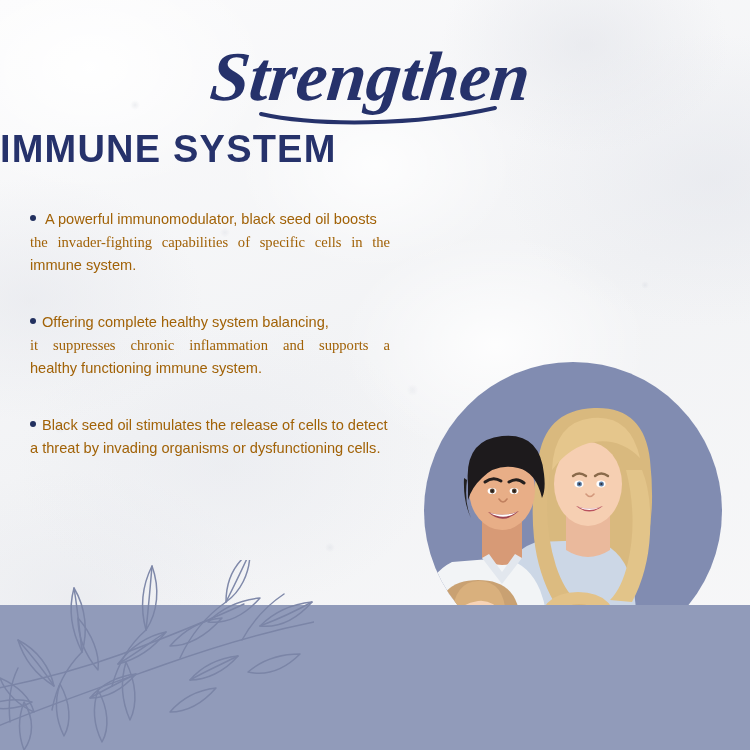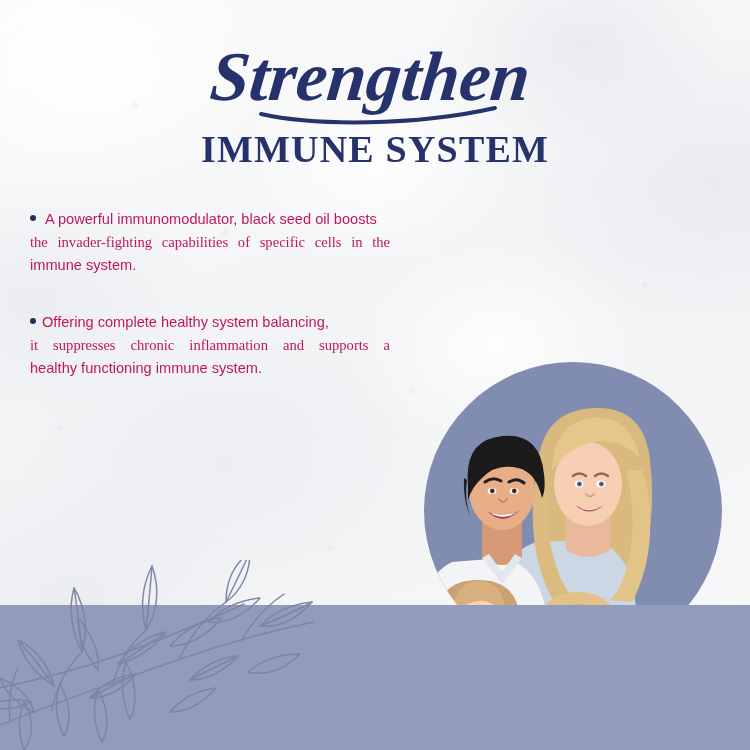--- a/index.html
+++ b/index.html
@@ -64,38 +64,38 @@
     top: 34px;
     left: 0; right: 0;
     height: 96px;
   }
   .script-title svg { display: block; margin: 0 auto; }
 
   .sub-title {
     position: absolute;
     top: 130px;
     left: 0; right: 0;
-    text-align: center;
-    font-family: Liberation Serif, serif;
+    text-align: left;
+    font-family: Liberation Sans, sans-serif;
     font-weight: 700;
     font-size: 38px;
     letter-spacing: 1.2px;
     color: #26326b;
     line-height: 1;
   }
 
   
   .copy {
     position: absolute;
     top: 208px;
     left: 30px;
     width: 360px;
   }
   .para {
-    color: #be185d;
+    color: #a16207;
     font-size: 14.6px;
     line-height: 23px;
     margin: 0 0 34px 0;
   }
   .para .ln { display: block; }
   .para .ln.jline {
     text-align: justify;
     text-align-last: justify;
     font-family: Liberation Serif, serif;
   }
@@ -419,17 +419,21 @@
       <span class="ln jline">the invader-fighting capabilities of specific cells in the</span>
       <span class="ln">immune system.</span>
     </p>
 
     <p class="para">
       <span class="ln"><span class="bullet"></span><span>Offering complete healthy system balancing,</span></span>
       <span class="ln jline">it suppresses chronic inflammation and supports a</span>
       <span class="ln">healthy functioning immune system.</span>
     </p>
 
+    <p class="para">
+      <span class="ln"><span class="bullet"></span><span>Black seed oil stimulates the release of cells to detect</span></span>
+      <span class="ln">a threat by invading organisms or dysfunctioning cells.</span>
+    </p>
 
 
   </div>
 
 </div>
 
 </body></html>

